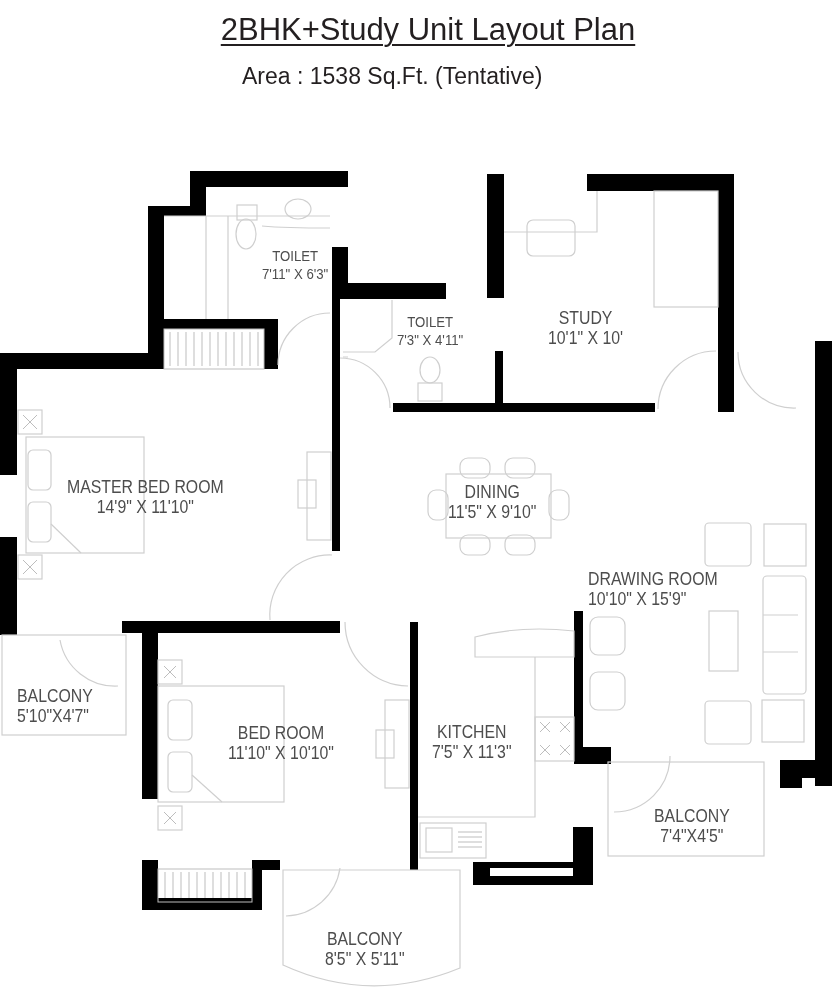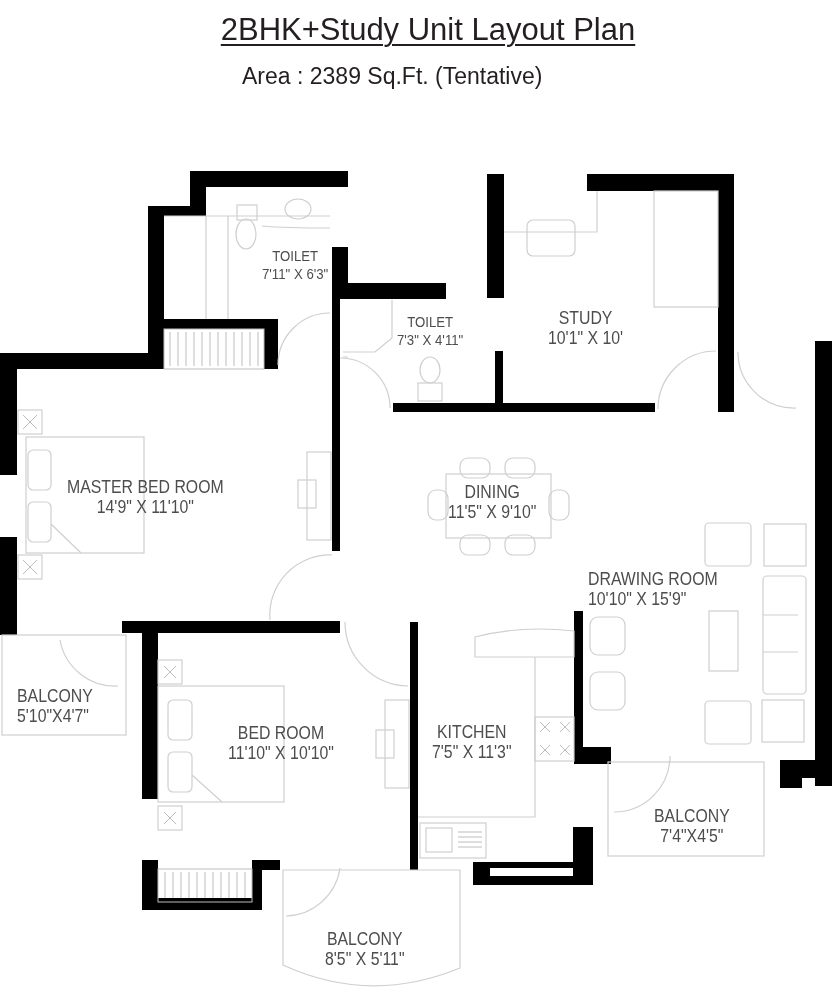--- a/index.html
+++ b/index.html
@@ -11,21 +11,21 @@
   .w { fill:#000; }
   .f { fill:none; stroke:#cfcfcf; stroke-width:1.2; }
   .fd { fill:none; stroke:#bdbdbd; stroke-width:1; }
   .lbl { position:absolute; color:#4d4d4d; font-size:18px; line-height:20px; text-align:center; white-space:nowrap; transform:scaleX(0.88); transform-origin:left top; }
   .lbl.sm { font-size:15px; line-height:18px; }
 </style>
 </head>
 <body>
 
 <div class="title"><span>2BHK+Study Unit Layout Plan</span></div>
-<div class="subtitle">Area : 2389 Sq.Ft. (Tentative)</div>
+<div class="subtitle">Area : 1538 Sq.Ft. (Tentative)</div>
 
 <svg class="plan" width="832" height="1000" viewBox="0 0 832 1000">
 
   <g>
 
     <rect class="w" x="190" y="171" width="158" height="16"></rect>
     <rect class="w" x="190" y="171" width="16" height="45"></rect>
     <rect class="w" x="148" y="206" width="58" height="10"></rect>
     <rect class="w" x="148" y="206" width="16" height="155"></rect>
     <rect class="w" x="0" y="353" width="164" height="16"></rect>

